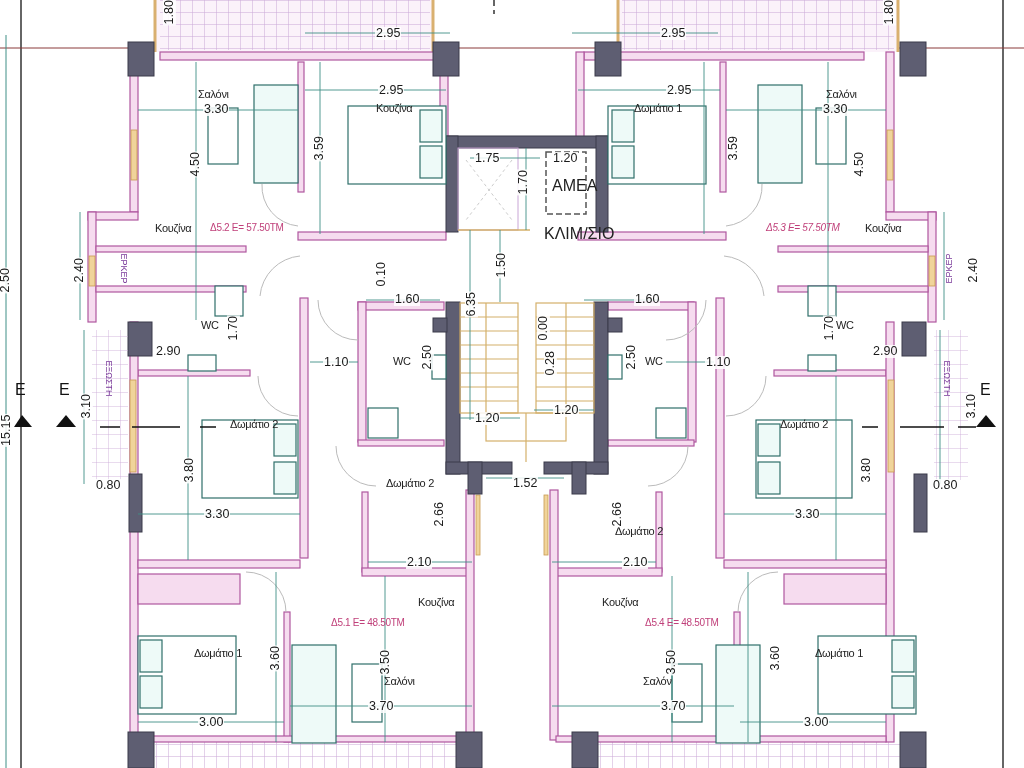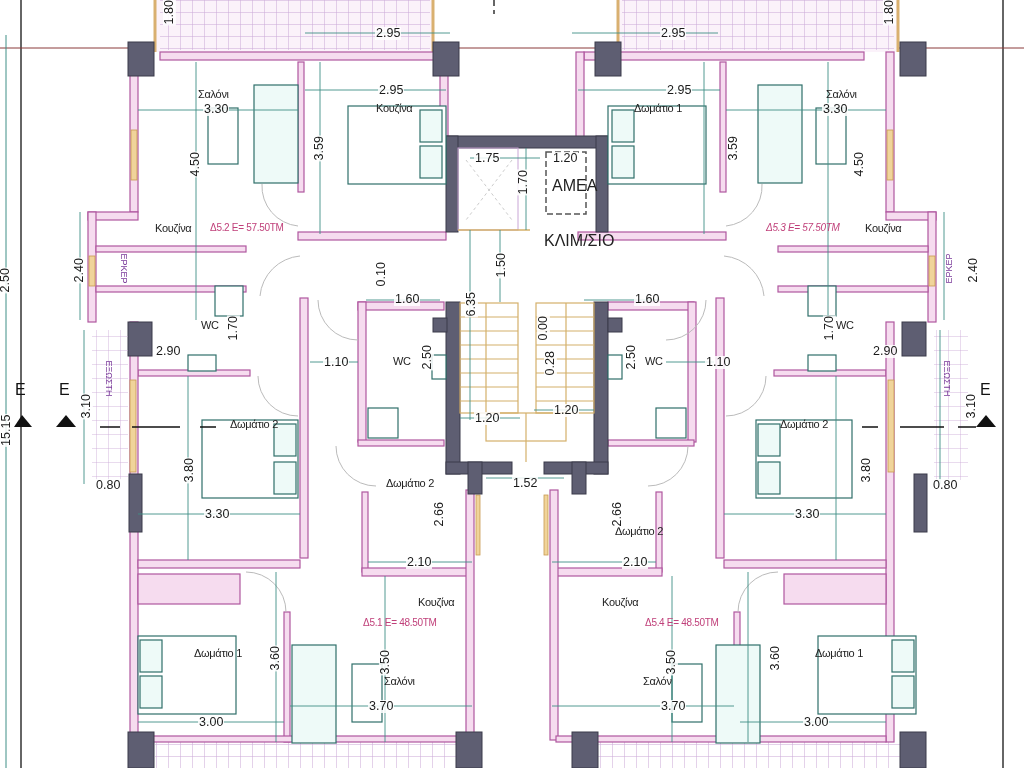--- a/index.html
+++ b/index.html
@@ -353,21 +353,21 @@
 <div>
   <div class="lbl dim v" style="left:368px;top:268px;">0.10</div>
   <div class="lbl dim" style="left:394px;top:293px;">1.60</div>
   <div class="lbl dim" style="left:323px;top:356px;">1.10</div>
   <div class="lbl room" style="left:393px;top:356px;">WC</div>
   <div class="lbl dim v" style="left:414px;top:351px;">2.50</div>
   <div class="lbl room" style="left:386px;top:478px;">Δωμάτιο 2</div>
   <div class="lbl dim v" style="left:426px;top:508px;">2.66</div>
   <div class="lbl dim" style="left:406px;top:556px;">2.10</div>
   <div class="lbl room" style="left:418px;top:597px;">Κουζίνα</div>
-  <div class="lbl area" style="left:331px;top:618px;margin-left:32px;">Δ5.1 Ε= 48.50ΤΜ</div>
+  <div class="lbl area" style="left:331px;top:618px;">Δ5.1 Ε= 48.50ΤΜ</div>
   <div class="lbl room" style="left:194px;top:648px;">Δωμάτιο 1</div>
   <div class="lbl dim v" style="left:262px;top:652px;">3.60</div>
   <div class="lbl dim v" style="left:372px;top:656px;">3.50</div>
   <div class="lbl room" style="left:384px;top:676px;">Σαλόνι</div>
   <div class="lbl dim" style="left:368px;top:700px;">3.70</div>
   <div class="lbl dim" style="left:198px;top:716px;">3.00</div>
 </div>
 
 <div>
   <div class="lbl dim" style="left:634px;top:293px;">1.60</div>
@@ -385,21 +385,21 @@
   <div class="lbl room" style="left:643px;top:676px;">Σαλόν</div>
   <div class="lbl dim" style="left:660px;top:700px;">3.70</div>
   <div class="lbl dim" style="left:803px;top:716px;">3.00</div>
 </div>
 
 <div>
   <div class="lbl dim" style="left:474px;top:152px;">1.75</div>
   <div class="lbl dim" style="left:552px;top:152px;">1.20</div>
   <div class="lbl dim v" style="left:510px;top:176px;">1.70</div>
   <div class="lbl small" style="left:552px;top:178px;">ΑΜΕΑ</div>
-  <div class="lbl small" style="left:544px;top:233px;">ΚΛΙΜ/ΣΙΟ</div>
+  <div class="lbl small" style="left:544px;top:226px;">ΚΛΙΜ/ΣΙΟ</div>
   <div class="lbl dim v" style="left:488px;top:259px;">1.50</div>
   <div class="lbl dim v" style="left:458px;top:298px;">6.35</div>
   <div class="lbl dim v" style="left:530px;top:322px;">0.00</div>
   <div class="lbl dim v" style="left:537px;top:357px;">0.28</div>
   <div class="lbl dim" style="left:474px;top:412px;">1.20</div>
   <div class="lbl dim" style="left:553px;top:404px;">1.20</div>
   <div class="lbl dim" style="left:512px;top:477px;">1.52</div>
 </div>
 
 </body></html>

